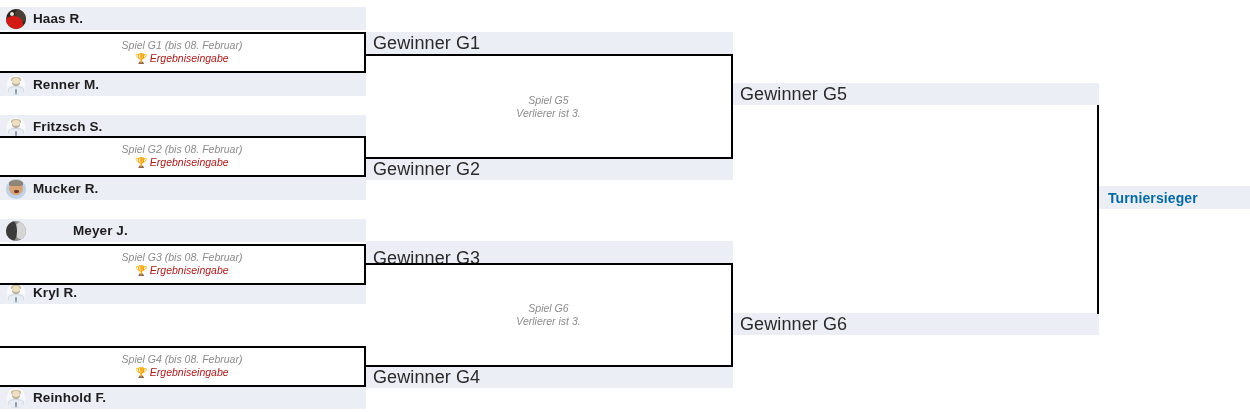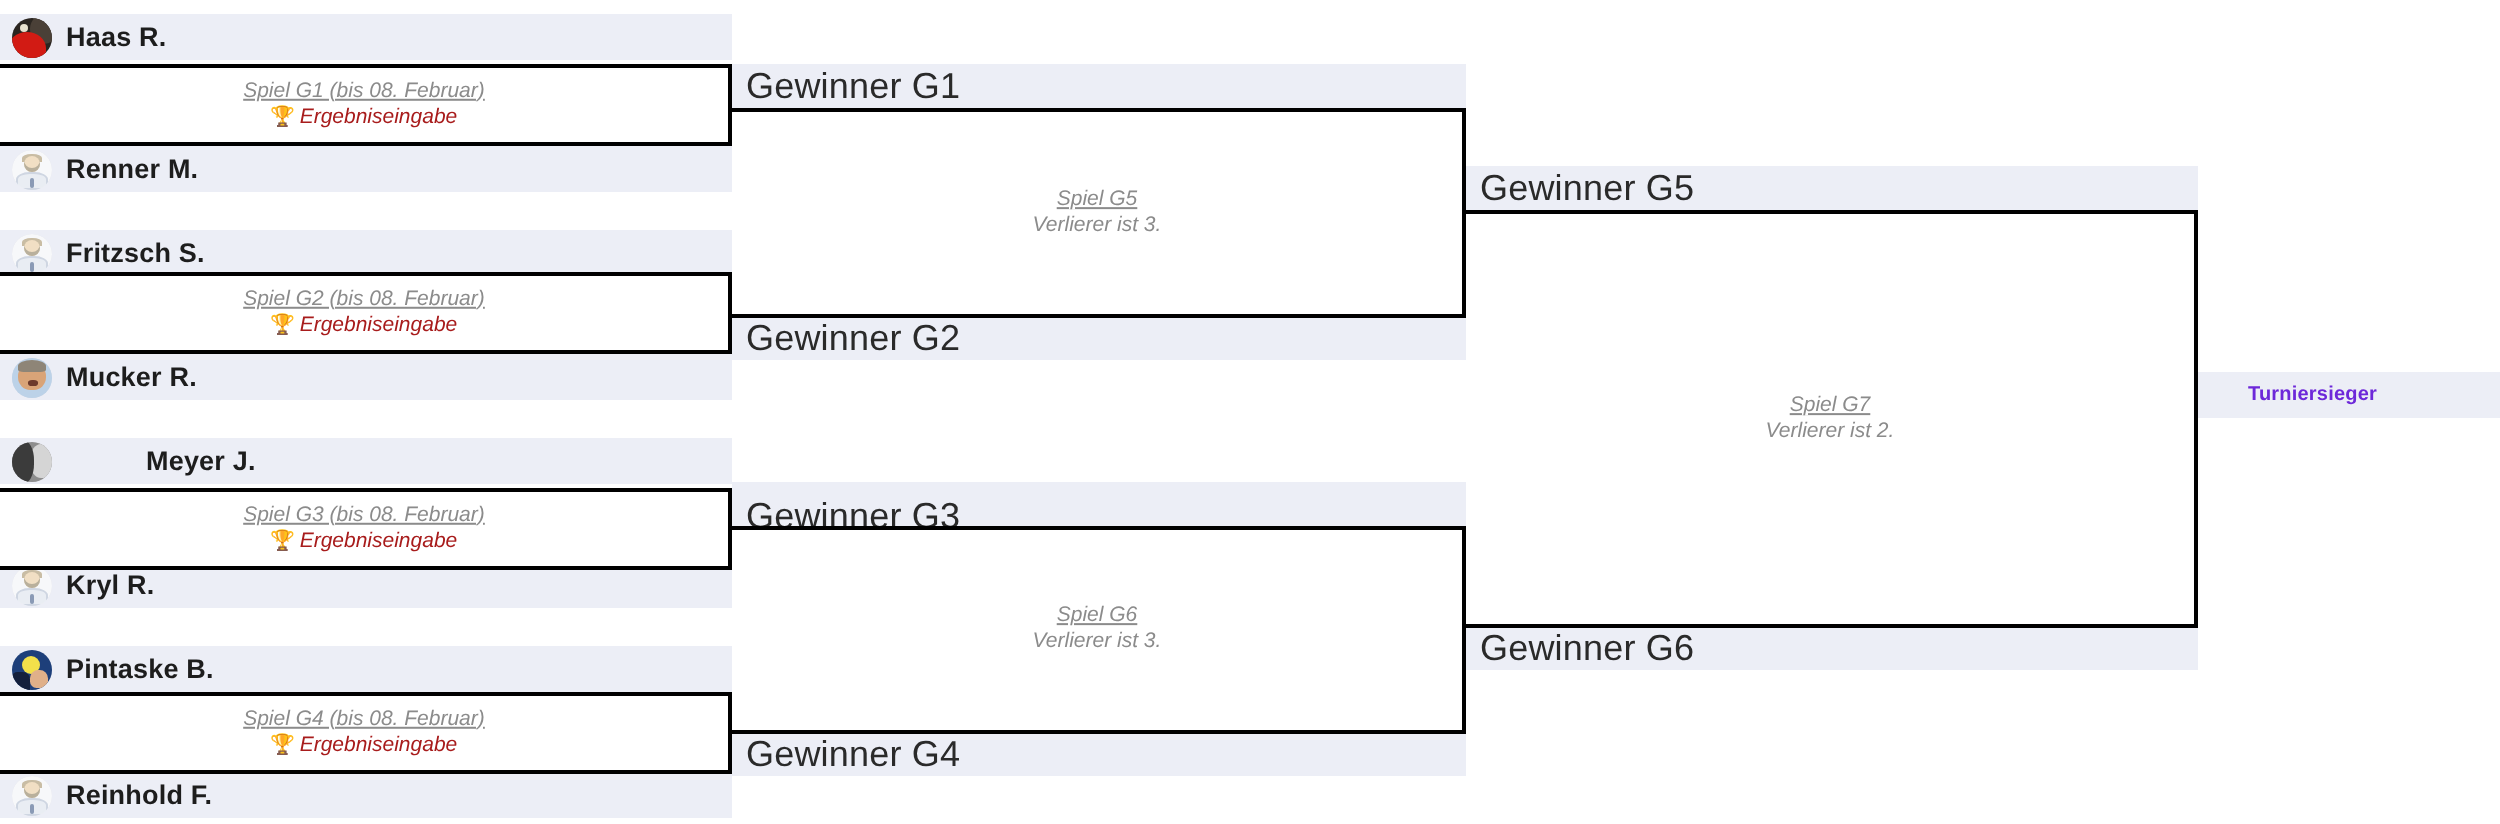--- a/index.html
+++ b/index.html
@@ -58,23 +58,23 @@
 
   
   .slot.placeholder .name {
     font-weight: normal;
     font-size: 18px;
     color: #2a2a2a;
     margin-left: 7px;
   }
   .slot.champion .name {
     font-weight: bold;
-    font-size: 10px;
-    color: #6d28d9;
-    margin-left: 25px;
+    font-size: 14px;
+    color: #0369a1;
+    margin-left: 9px;
   }
 
   
   .matchbox {
     position: absolute;
     box-sizing: border-box;
     background: #ffffff;
     border-top: 2px solid #000000;
     border-bottom: 2px solid #000000;
     border-right: 2px solid #000000;
@@ -86,21 +86,20 @@
     transform: translateY(-50%);
     text-align: center;
     line-height: 1.28;
   }
   .mb-title {
     display: block;
     font-style: italic;
     font-size: 10.5px;
     color: #8b8b8b;
     white-space: nowrap;
-    text-decoration: underline;
   }
   .mb-sub {
     display: block;
     font-style: italic;
     font-size: 10.5px;
     color: #8b8b8b;
     white-space: nowrap;
   }
   .mb-action {
     display: block;
@@ -264,30 +263,20 @@
       <span class="av-default">
           <span class="body"></span>
           <span class="tie"></span>
           <span class="hair"></span>
           <span class="head"></span>
         </span>
     </span>
     <span class="name">Kryl R.</span>
   </div>
 
-  <div class="slot" style="left:0px; top:323px; width:366px; height:24px;">
-    <span class="avatar">
-      <span class="av-photo-blue">
-          <span class="dk"></span>
-          <span class="sun"></span>
-          <span class="hand"></span>
-        </span>
-    </span>
-    <span class="name">Pintaske B.</span>
-  </div>
 
   <div class="slot" style="left:0px; top:386px; width:366px; height:24px;">
     <span class="avatar">
       <span class="av-default">
           <span class="body"></span>
           <span class="tie"></span>
           <span class="hair"></span>
           <span class="head"></span>
         </span>
     </span>
@@ -361,26 +350,20 @@
   </div>
 
   <div class="slot placeholder" style="left:733px; top:83px; width:366px; height:23px;">
     <span class="name">Gewinner G5</span>
   </div>
 
   <div class="slot placeholder" style="left:733px; top:313px; width:366px; height:23px;">
     <span class="name">Gewinner G6</span>
   </div>
 
-  <div class="matchbox" style="left:733px; top:105px; width:366px; height:209px;">
-    <span class="mb-inner">
-      <span class="mb-title">Spiel G7</span>
-      <span class="mb-sub">Verlierer ist 2.</span>
-    </span>
-  </div>
 
   <div class="slot champion" style="left:1099px; top:186px; width:151px; height:24px;">
     <span class="name">Turniersieger</span>
   </div>
 
   <div class="stub" style="left:1097px; top:105px; height:209px;"></div>
 
 </div>
 
 </body></html>

